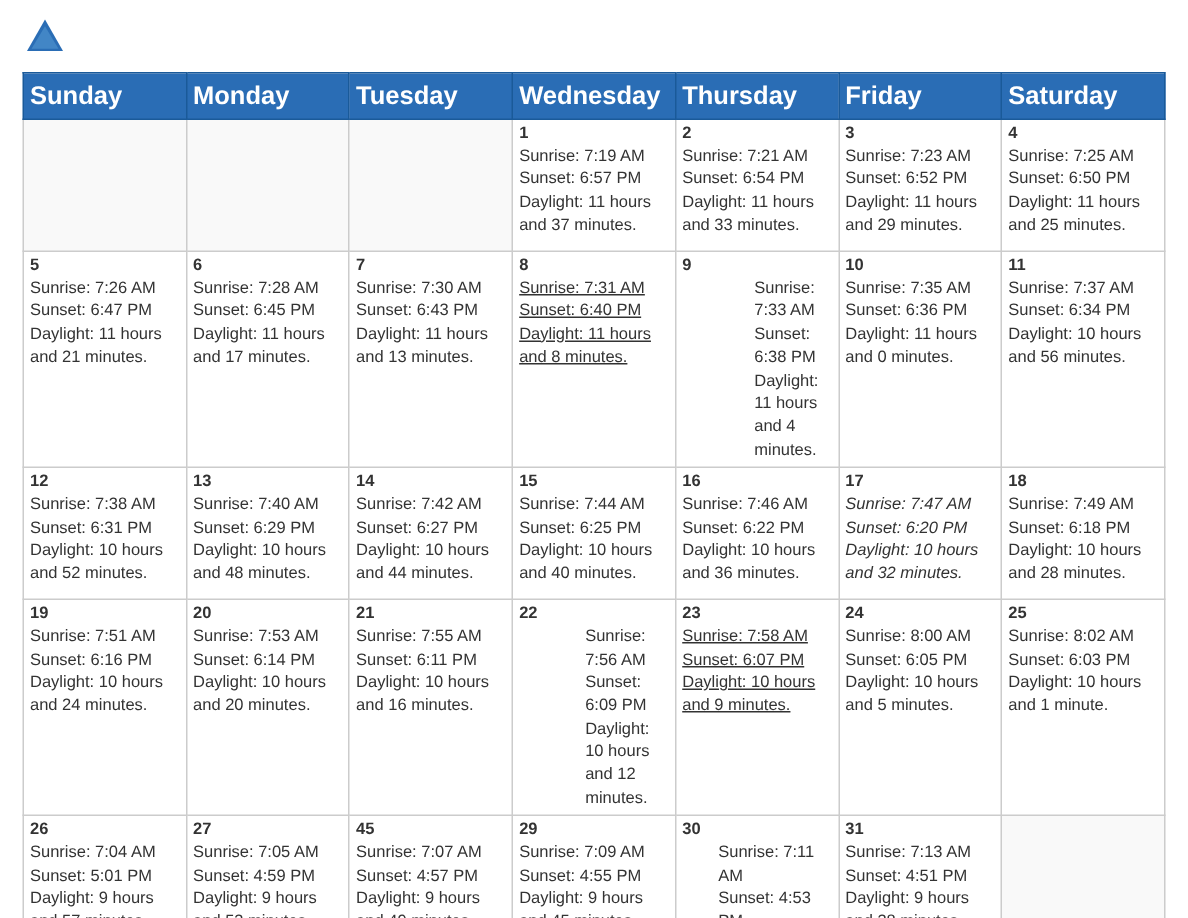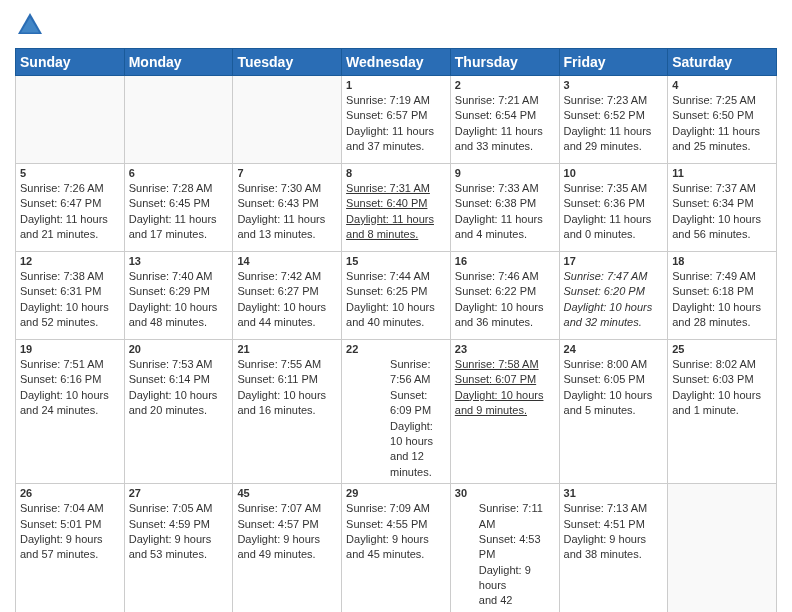--- a/index.html
+++ b/index.html
@@ -47,21 +47,21 @@
     .calendar {
       flex: 1;
       border: 1px solid #ccc;
       border-collapse: collapse;
       width: 100%;
       table-layout: fixed;
     }
     .calendar th {
       background-color: #2a6db5;
       color: #fff;
-      font-size: 14px;
+      font-size: 17px;
       font-weight: bold;
       padding: 5px 4px;
       text-align: left;
       border: 1px solid #1a5a99;
       margin-top: 40px;
     }
     .calendar td {
       border: 1px solid #ccc;
       vertical-align: top;
       padding: 3px 4px;
@@ -177,21 +177,21 @@
           </td>
           <td>
             <div class="day-number">8</div>
             <div class="day-info" style="white-space: pre-line; text-decoration: underline;">Sunrise: 7:31 AM
 Sunset: 6:40 PM
 Daylight: 11 hours
 and 8 minutes.</div>
           </td>
           <td>
             <div class="day-number">9</div>
-            <div class="day-info" style="white-space: pre-line;">Sunrise: 7:33 AM
+            <div class="day-info" style="white-space: pre-line; margin-left: 48px;">Sunrise: 7:33 AM
 Sunset: 6:38 PM
 Daylight: 11 hours
 and 4 minutes.</div>
           </td>
           <td>
             <div class="day-number">10</div>
             <div class="day-info" style="white-space: pre-line;">Sunrise: 7:35 AM
 Sunset: 6:36 PM
 Daylight: 11 hours
 and 0 minutes.</div>

